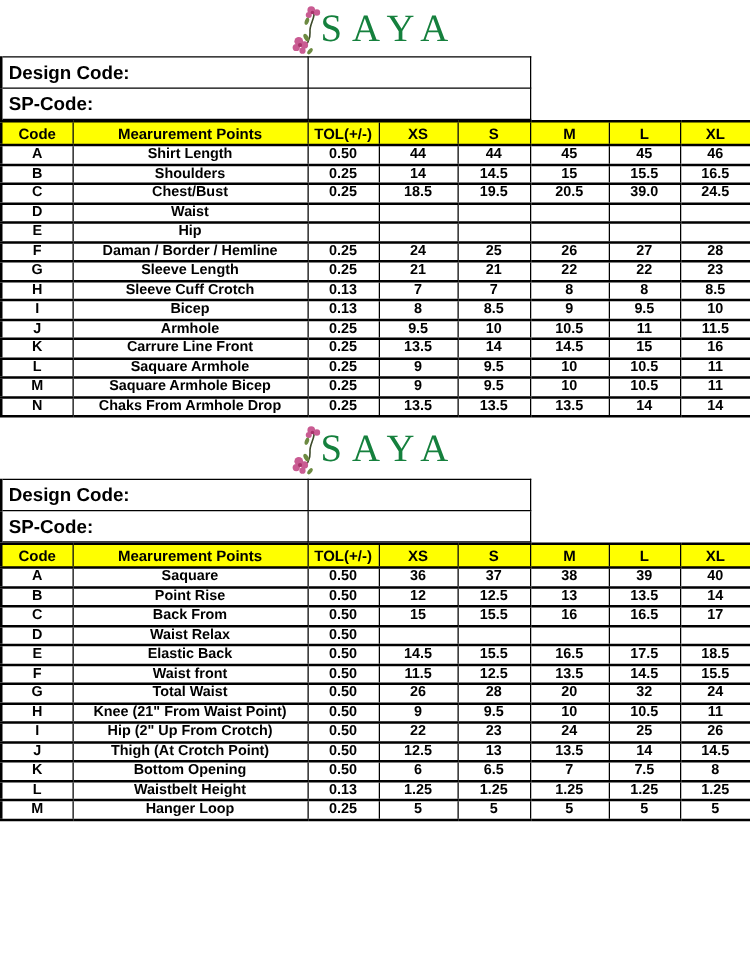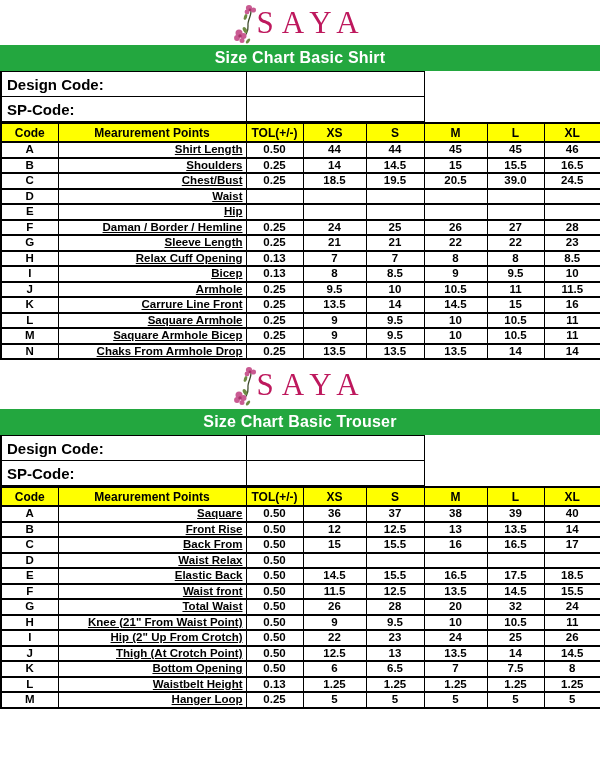--- a/index.html
+++ b/index.html
@@ -7,21 +7,21 @@
     width:600px;height:770px;overflow:hidden;background:#ffffff;color:#000;
     font-family:"Liberation Sans", sans-serif;
   }
   .section{width:600px;}
   
   .logo{height:45px;display:flex;align-items:center;justify-content:center;}
   .sec2 .logo{height:49px;}
   .flower{position:relative;z-index:2;margin-right:-13px;margin-top:2px;}
   .brand{
     font-family:"Liberation Serif", serif;font-weight:400;font-size:31px;
-    letter-spacing:8px;color:#be185d;line-height:1;padding-left:6px;
+    letter-spacing:8px;color:#15803d;line-height:1;padding-left:6px;
   }
   
   .title-bar{
     height:26px;background:#23a73f;color:#ffffff;font-weight:700;font-size:16px;
     display:flex;align-items:center;justify-content:center;letter-spacing:0.2px;
   }
   
   table{border-collapse:collapse;table-layout:fixed;}
   .codes{width:600px;}
   .codes td{height:24px;padding:0 5px;font-size:15px;margin-left:20px;}
@@ -35,21 +35,21 @@
   .main col.c7{width:57px}.main col.c8{width:57px}
   .main th{
     background:#ffff00;border:1px solid #000;border-top:2px solid #000;border-bottom:2px solid #000;
     font-size:12px;font-weight:700;height:17px;padding:0 2px;text-align:center;margin-left:40px;
   }
   .main td{
     border:1px solid #000;border-top-width:2px;border-bottom-width:2px;
     font-size:11.5px;font-weight:700;text-align:center;height:13.5px;
     line-height:13.5px;padding:0 3px;white-space:nowrap;overflow:hidden;
   }
-  .main td.left{text-align:right;text-decoration:underline;}
+  .main td.left{text-align:center;}
 </style>
 </head>
 <body>
 
 <div class="section sec1">
   <div class="logo">
     <svg class="flower" width="30" height="42" viewBox="0 0 30 42" aria-hidden="true">
       <path d="M17 4 C21 10 14 16 15 23 C15.5 29 12 33 8 38" stroke="#3d4a2a" fill="none" stroke-width="1.3"></path>
       <g fill="#c95b92">
         <circle cx="16" cy="5" r="3.1"></circle>
@@ -66,23 +66,20 @@
         </g>
       <g fill="#6d8a42">
         <ellipse cx="12.5" cy="14" rx="1.6" ry="3" transform="rotate(20 12.5 14)"></ellipse>
         <ellipse cx="12" cy="27" rx="1.8" ry="3.3" transform="rotate(-30 12 27)"></ellipse>
         <ellipse cx="15" cy="38" rx="1.5" ry="2.9" transform="rotate(40 15 38)"></ellipse>
       </g>
     </svg>
     <span class="brand">SAYA</span>
   </div>
 
-  <div class="title-bar">
-    <span>Size Chart Basic Shirt</span>
-  </div>
 
   <table class="codes">
     <colgroup>
         <col style="width:245px">
         <col style="width:178px">
         <col style="width:177px">
       </colgroup>
     <tbody>
         <tr>
       <td class="label">Design Code:</td>
@@ -186,21 +183,21 @@
           <td class="left">Sleeve Length</td>
           <td>0.25</td>
           <td>21</td>
           <td>21</td>
           <td>22</td>
           <td>22</td>
           <td>23</td>
         </tr>
         <tr>
           <td>H</td>
-          <td class="left">Relax Cuff Opening</td>
+          <td class="left">Sleeve Cuff Crotch</td>
           <td>0.13</td>
           <td>7</td>
           <td>7</td>
           <td>8</td>
           <td>8</td>
           <td>8.5</td>
         </tr>
         <tr>
           <td>I</td>
           <td class="left">Bicep</td>
@@ -284,23 +281,20 @@
         </g>
       <g fill="#6d8a42">
         <ellipse cx="12.5" cy="14" rx="1.6" ry="3" transform="rotate(20 12.5 14)"></ellipse>
         <ellipse cx="12" cy="27" rx="1.8" ry="3.3" transform="rotate(-30 12 27)"></ellipse>
         <ellipse cx="15" cy="38" rx="1.5" ry="2.9" transform="rotate(40 15 38)"></ellipse>
       </g>
     </svg>
     <span class="brand">SAYA</span>
   </div>
 
-  <div class="title-bar">
-    <span>Size Chart Basic Trouser</span>
-  </div>
 
   <table class="codes">
     <colgroup>
         <col style="width:245px">
         <col style="width:178px">
         <col style="width:177px">
       </colgroup>
     <tbody>
         <tr>
       <td class="label">Design Code:</td>
@@ -344,21 +338,21 @@
           <td class="left">Saquare</td>
           <td>0.50</td>
           <td>36</td>
           <td>37</td>
           <td>38</td>
           <td>39</td>
           <td>40</td>
         </tr>
         <tr>
           <td>B</td>
-          <td class="left">Front Rise</td>
+          <td class="left">Point Rise</td>
           <td>0.50</td>
           <td>12</td>
           <td>12.5</td>
           <td>13</td>
           <td>13.5</td>
           <td>14</td>
         </tr>
         <tr>
           <td>C</td>
           <td class="left">Back From</td>

